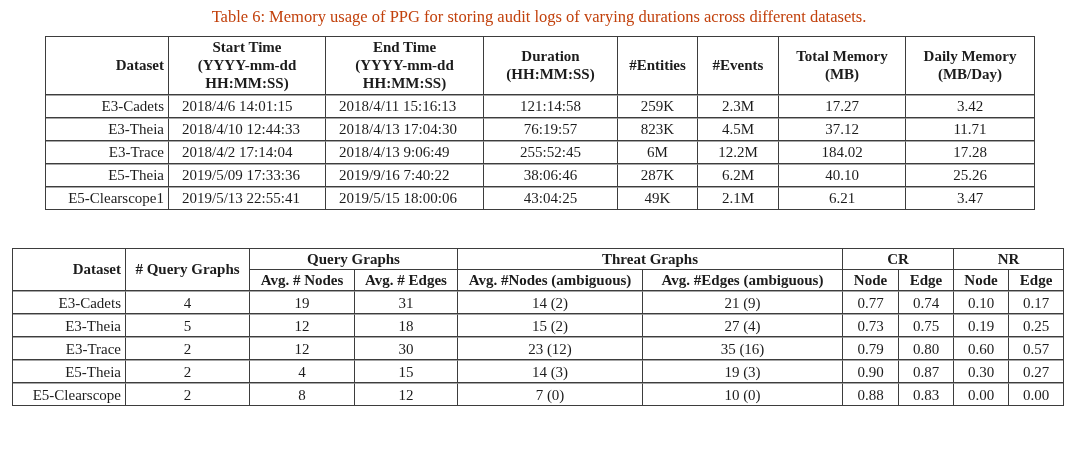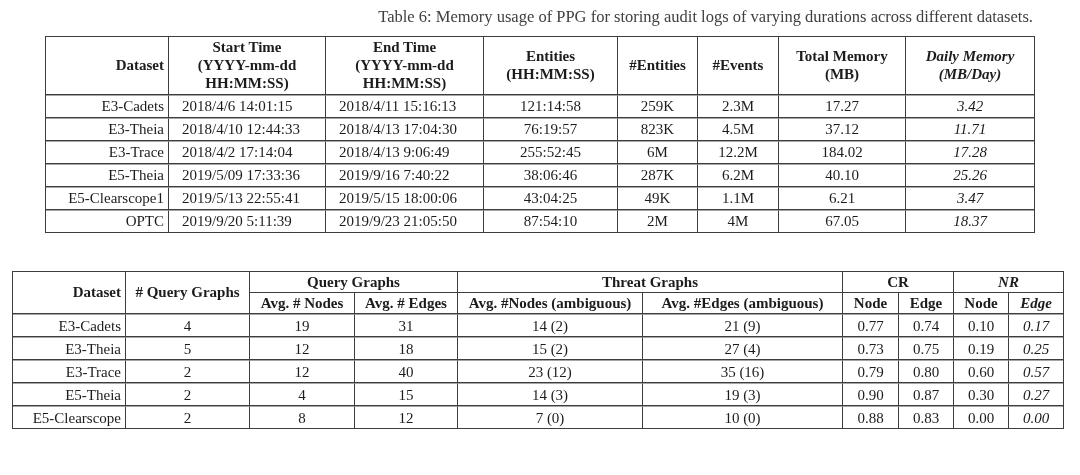--- a/index.html
+++ b/index.html
@@ -3,35 +3,35 @@
 <meta charset="utf-8">
 <style>
   html,body{margin:0;padding:0;background:#ffffff;}
   body{
     width:1080px;height:475px;overflow:hidden;
     font-family:"Liberation Serif","DejaVu Serif",serif;
     color:#1c1c1c;
   }
   .page{position:relative;width:1080px;height:475px;background:#fff;}
   .caption{
-    text-align:right;font-size:16.5px;line-height:1.2;color:#404040;
+    text-align:center;font-size:16.5px;line-height:1.2;color:#c2410c;
     margin:0 0 9px 0;
   }
   table{
     border-collapse:separate;border-spacing:0;table-layout:fixed;
     border:1px solid #3d3d3d;background:#fff;
   }
   th,td{
     font-size:15px;line-height:1.22;text-align:center;vertical-align:middle;
     padding:1px 4px;overflow:hidden;white-space:pre-line;
     border-right:1px solid #3d3d3d;border-bottom:1px solid #3d3d3d;
     border-top:1px solid #a6a6a6;
   }
   th{font-weight:bold;}
-  th:last-child,td:last-child{border-right:none;font-style:italic;}
+  th:last-child,td:last-child{border-right:none;}
   thead tr:first-child th{border-top:none;}
   tbody tr:last-child td{border-bottom:none;}
   td.al,th.al{text-align:right;padding-left:10px;}
   td.time{text-align:left;padding-left:13px;}
   
   .t6-wrap{margin:7px 0 0 45px;}
   .t6-wrap .caption{width:988px;}
   #table6{width:988px;}
   #table6 thead th{height:52px;}
   #table6 tbody td{height:19px;}
@@ -63,21 +63,21 @@
       </colgroup>
       <thead>
         <tr>
           <th class="al">Dataset</th>
           <th>Start Time
 (YYYY-mm-dd
 HH:MM:SS)</th>
           <th>End Time
 (YYYY-mm-dd
 HH:MM:SS)</th>
-          <th>Entities
+          <th>Duration
 (HH:MM:SS)</th>
           <th>#Entities</th>
           <th>#Events</th>
           <th>Total Memory
 (MB)</th>
           <th>Daily Memory
 (MB/Day)</th>
         </tr>
       </thead>
       <tbody>
@@ -120,33 +120,23 @@
           <td>6.2M</td>
           <td>40.10</td>
           <td>25.26</td>
         </tr>
         <tr>
           <td class="al">E5-Clearscope1</td>
           <td class="time">2019/5/13 22:55:41</td>
           <td class="time">2019/5/15 18:00:06</td>
           <td>43:04:25</td>
           <td>49K</td>
-          <td>1.1M</td>
+          <td>2.1M</td>
           <td>6.21</td>
           <td>3.47</td>
-        </tr>
-        <tr>
-          <td class="al">OPTC</td>
-          <td class="time">2019/9/20 5:11:39</td>
-          <td class="time">2019/9/23 21:05:50</td>
-          <td>87:54:10</td>
-          <td>2M</td>
-          <td>4M</td>
-          <td>67.05</td>
-          <td>18.37</td>
         </tr>
       </tbody>
     </table>
   </div>
 
   <div class="t7-wrap">
     <table id="table7">
       <colgroup>
         <col style="width:113px">
           <col style="width:124px">
@@ -201,21 +191,21 @@
           <td>27 (4)</td>
           <td>0.73</td>
           <td>0.75</td>
           <td>0.19</td>
           <td>0.25</td>
         </tr>
         <tr>
           <td class="al">E3-Trace</td>
           <td>2</td>
           <td>12</td>
-          <td>40</td>
+          <td>30</td>
           <td>23 (12)</td>
           <td>35 (16)</td>
           <td>0.79</td>
           <td>0.80</td>
           <td>0.60</td>
           <td>0.57</td>
         </tr>
         <tr>
           <td class="al">E5-Theia</td>
           <td>2</td>

